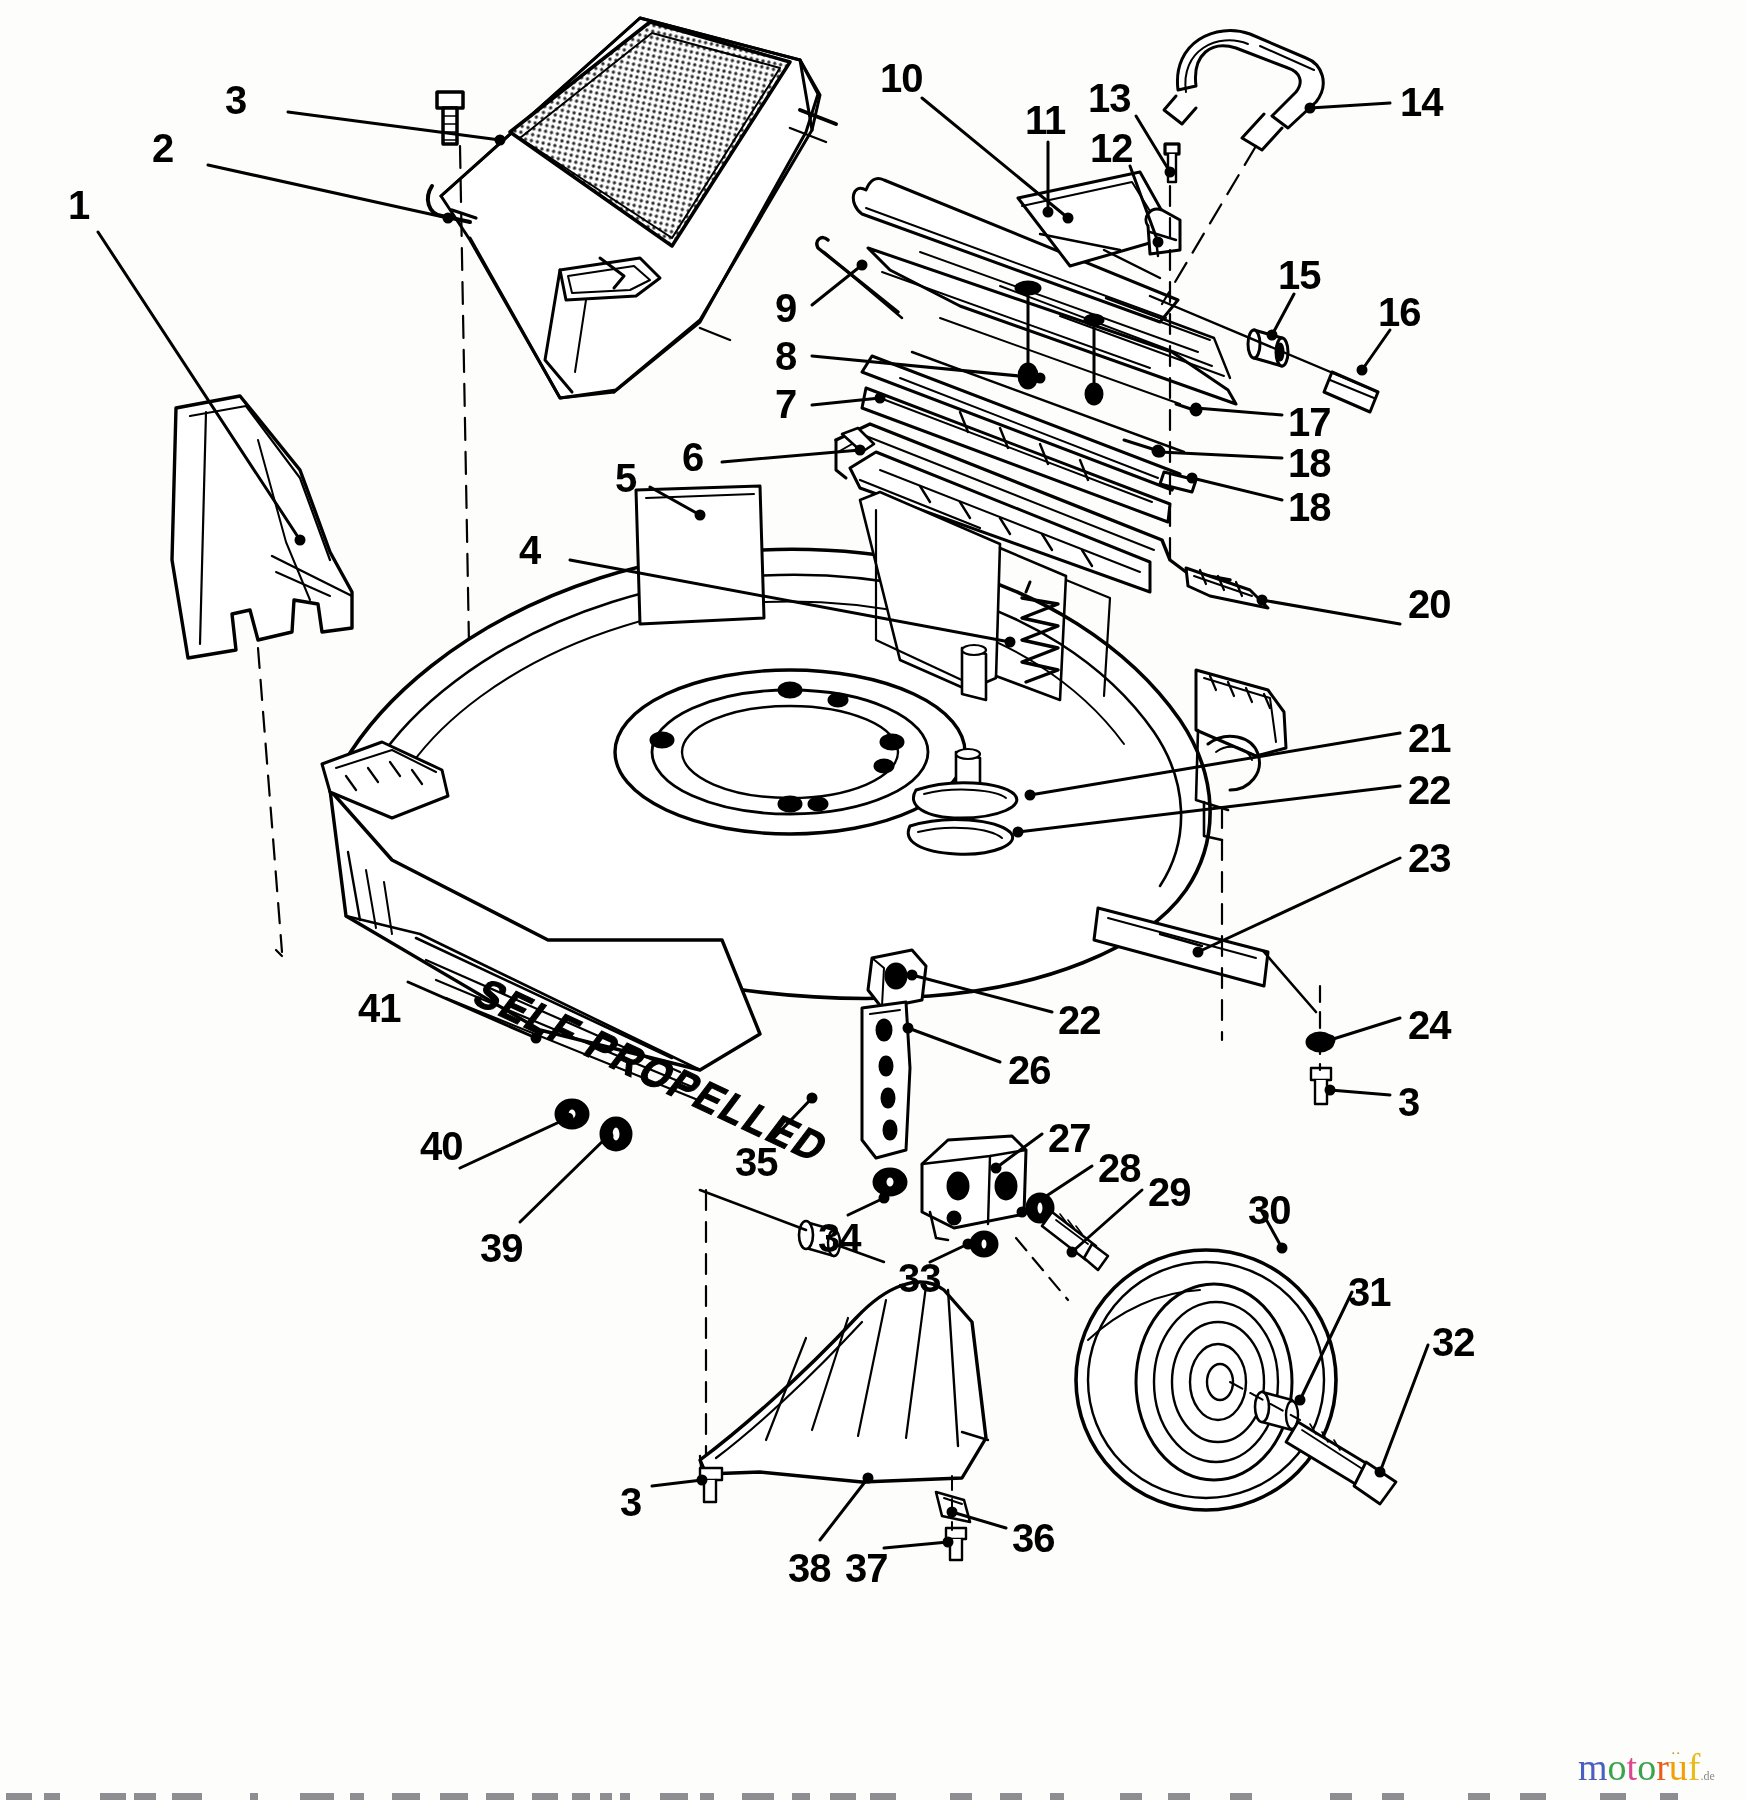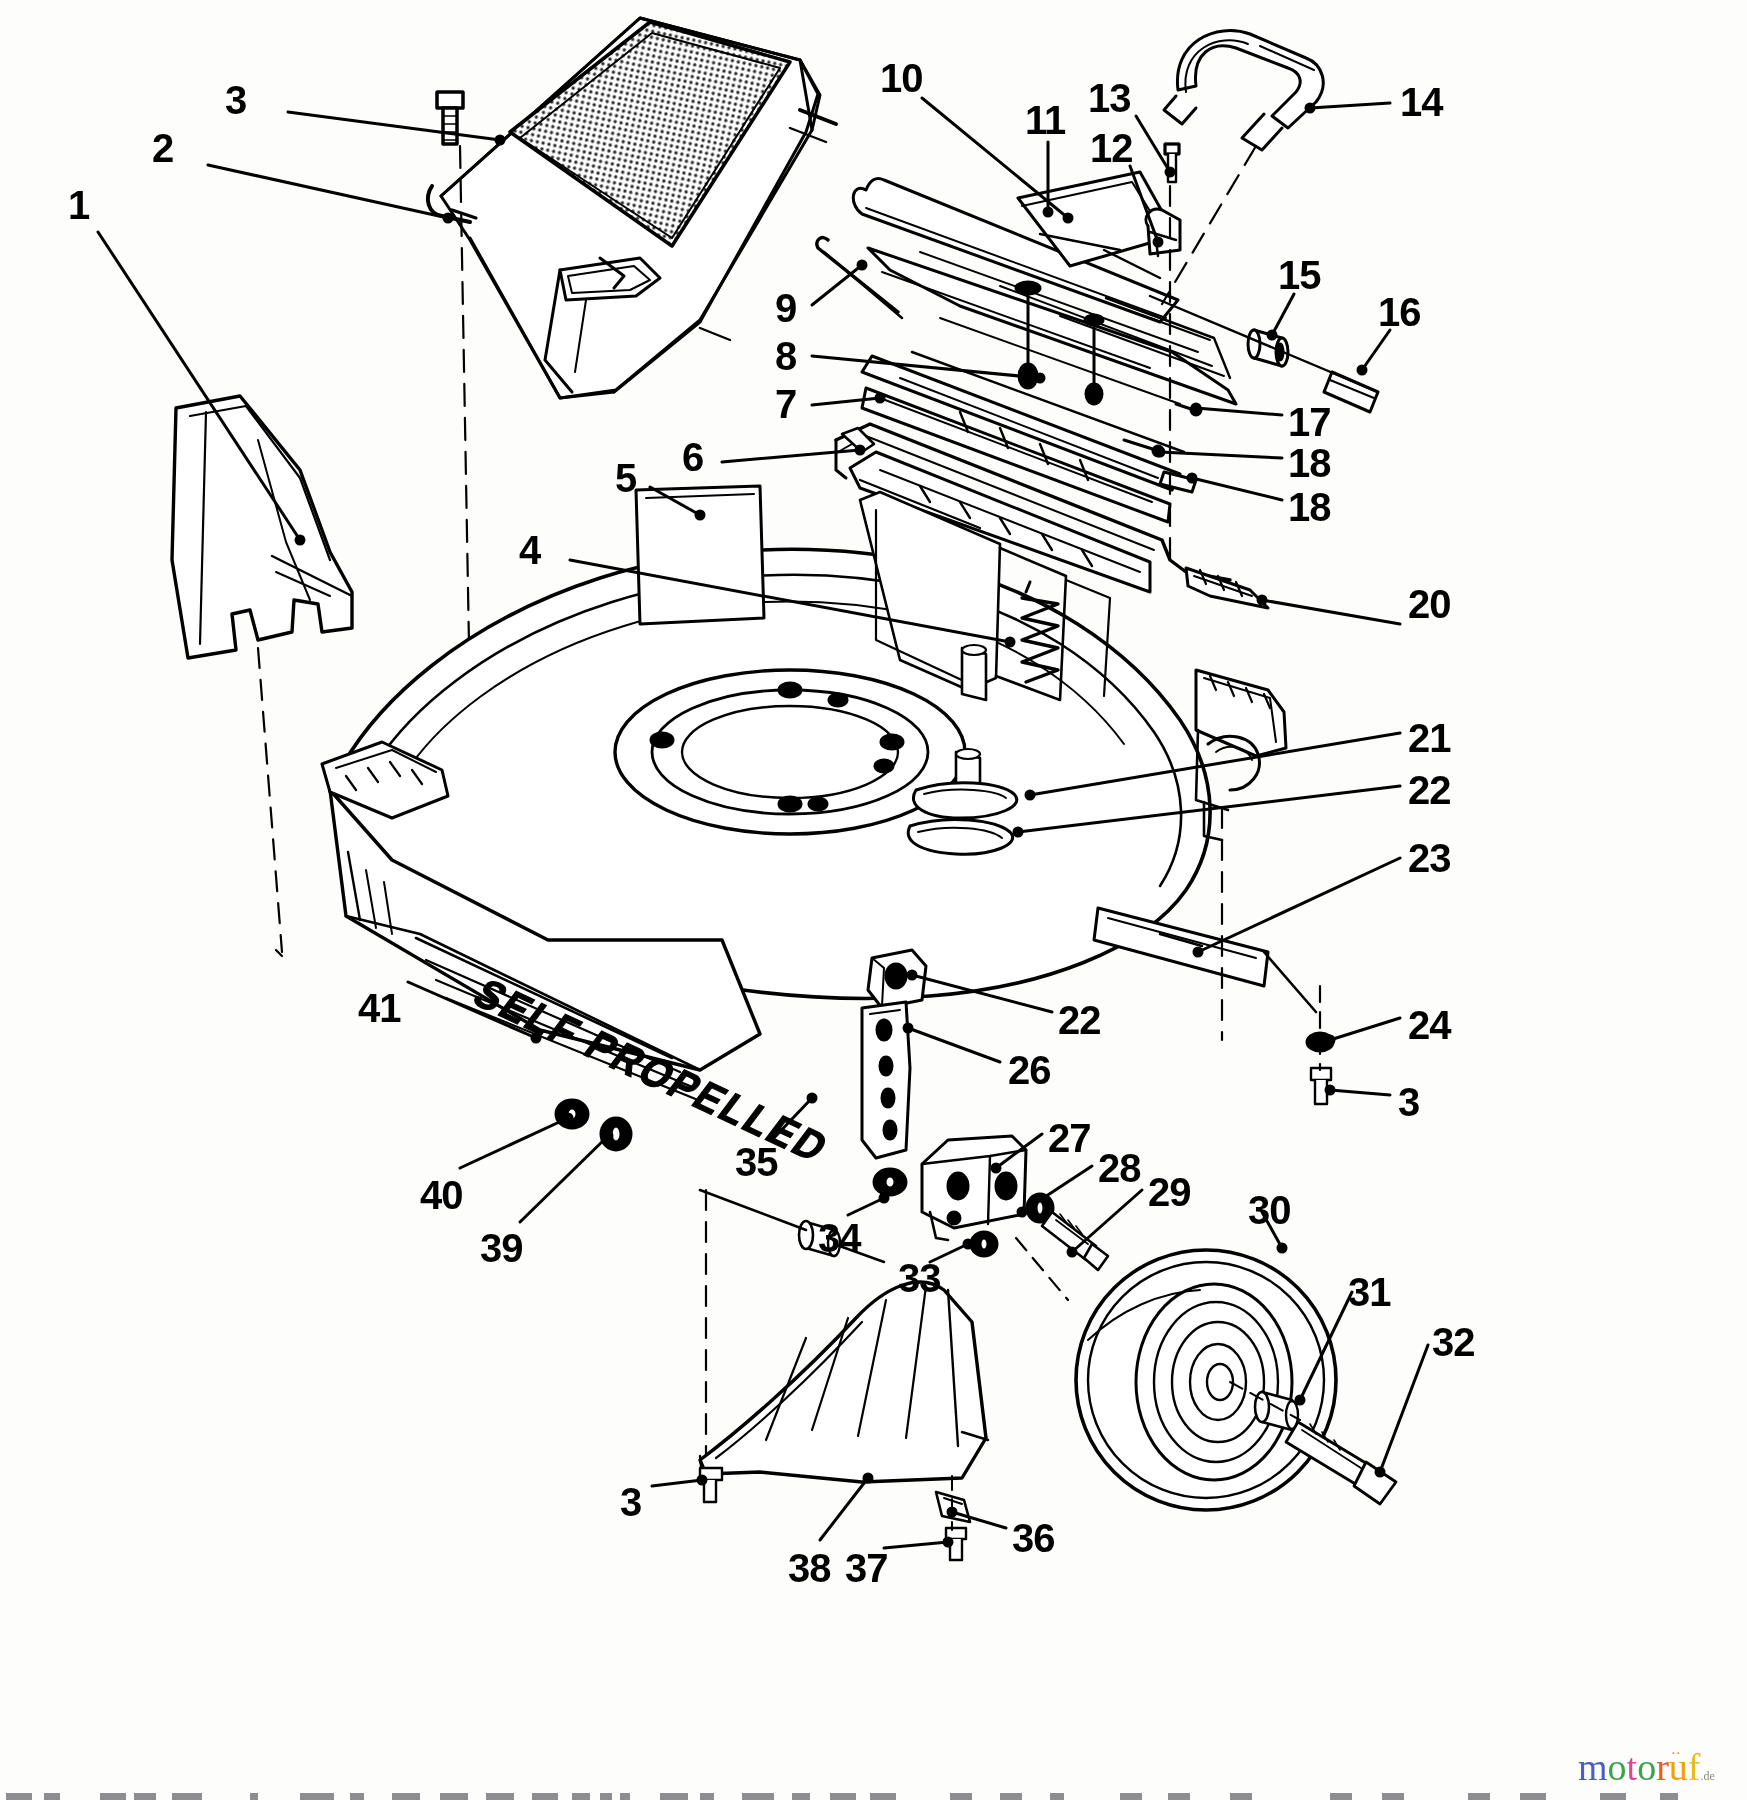--- a/index.html
+++ b/index.html
@@ -606,21 +606,21 @@
       <div class="callout-num" style="left: 1348px; top: 1272px;">31</div>
       <div class="callout-num" style="left: 1432px; top: 1322px;">32</div>
       <div class="callout-num" style="left: 898px; top: 1258px;">33</div>
       <div class="callout-num" style="left: 818px; top: 1218px;">34</div>
       <div class="callout-num" style="left: 735px; top: 1142px;">35</div>
       <div class="callout-num" style="left: 1012px; top: 1518px;">36</div>
       <div class="callout-num" style="left: 845px; top: 1548px;">37</div>
       <div class="callout-num" style="left: 788px; top: 1548px;">38</div>
       <div class="callout-num" style="left: 620px; top: 1482px;">3</div>
       <div class="callout-num" style="left: 480px; top: 1228px;">39</div>
-      <div class="callout-num" style="left: 420px; top: 1175px;">40</div>
+      <div class="callout-num" style="left: 420px; top: 1126px;">40</div>
       <div class="callout-num" style="left: 358px; top: 988px;">41</div>
     </div>
 
   <div id="watermark">
     <span id="wm-letters"><span class="l" style="color: rgb(74, 95, 193);">m</span><span class="l" style="color: rgb(58, 163, 76);">o</span><span class="l" style="color: rgb(224, 70, 143);">t</span><span class="l" style="color: rgb(58, 163, 76);">o</span><span class="l" style="color: rgb(232, 92, 32);">r</span><span class="l" style="color: rgb(242, 160, 7);">u</span><span class="l" style="color: rgb(232, 188, 31);">f</span></span><span class="dot" style="color: rgb(207, 138, 38);">··</span><span class="suffix" style="color: rgb(138, 138, 138);">.de</span>
   </div>
 
   <div id="bottom-strip">
       <div class="blk" style="left: 6px; width: 26px;"></div>
       <div class="blk" style="left: 44px; width: 16px;"></div>

